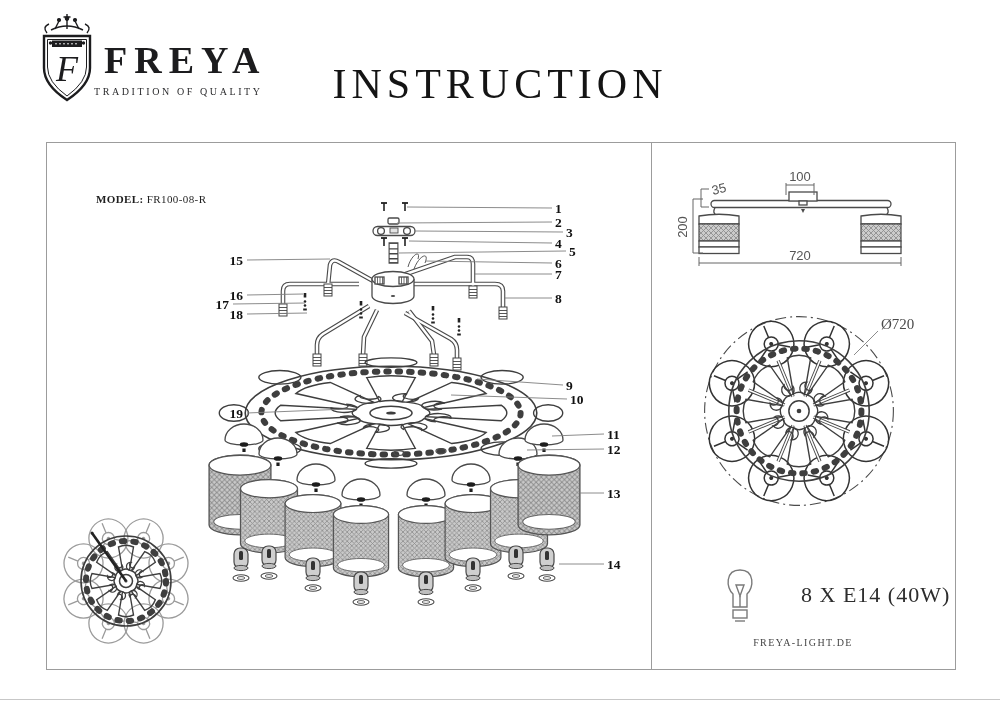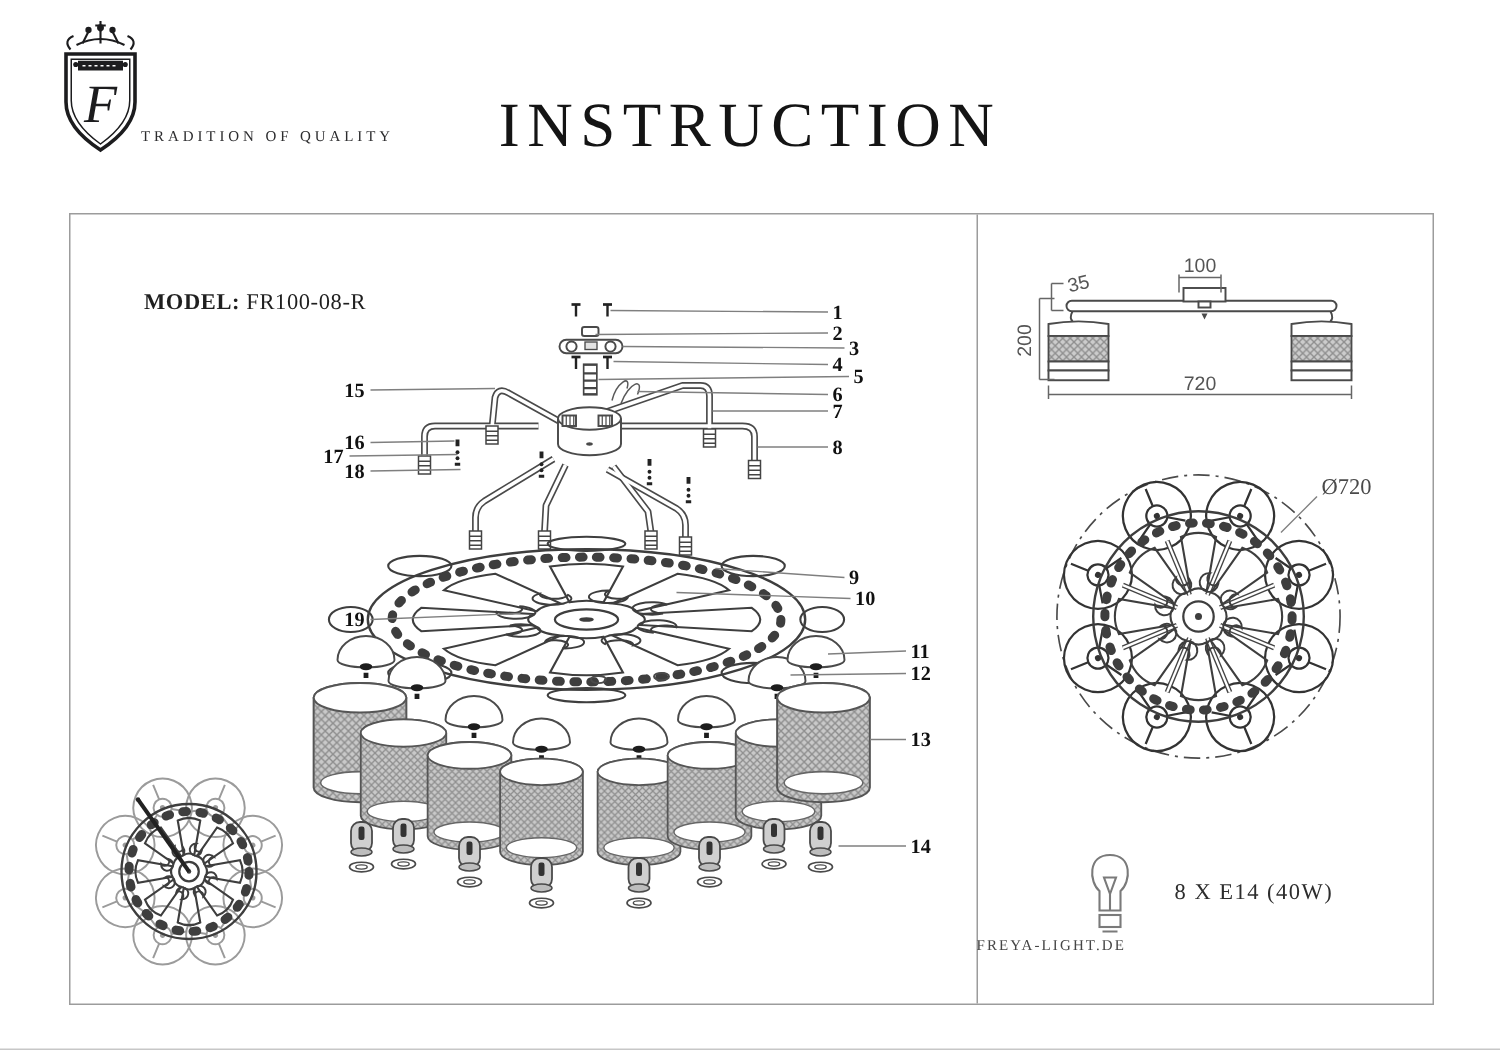--- a/index.html
+++ b/index.html
@@ -7,28 +7,28 @@
   .abs{position:absolute;}
   
   .logo-wrap{left:38px;top:12px;width:260px;height:100px;}
   .brand-name{position:absolute;left:66px;top:26px;font-size:38px;font-weight:700;letter-spacing:7px;color:#1c1c1e;}
   .brand-tagline{position:absolute;left:56px;top:74px;font-size:10px;letter-spacing:2.6px;color:#2c2c2e;font-family:"Liberation Serif",serif;}
   .page-title{left:0;top:60px;width:1000px;text-align:center;font-size:42px;letter-spacing:5px;color:#141414;font-family:"Liberation Serif",serif;}
   
   .frame{left:46px;top:142px;width:908px;height:526px;border:1px solid #9c9c9c;}
   .divider{position:absolute;left:604px;top:0;width:1px;height:526px;background:#9c9c9c;}
   .model-block{position:absolute;left:49px;top:50px;line-height:1.25;}
-  .model-line{font-size:15px;color:#1f1f1f;letter-spacing:0.4px;}
+  .model-line{font-size:11px;color:#1f1f1f;letter-spacing:0.4px;}
   .model-label{font-weight:700;}
   .product-type{font-size:17px;font-variant:small-caps;letter-spacing:1.2px;color:#2e2e2e;}
   
   .bulb-row{position:absolute;left:604px;top:420px;width:304px;height:64px;display:flex;align-items:center;}
   .bulb-icon-box{margin-left:72px;width:34px;height:62px;}
-  .bulb-spec{margin-left:26px;font-size:15px;letter-spacing:1px;color:#2d2d2d;}
-  .site-footer{position:absolute;left:604px;top:482px;width:304px;text-align:left;font-size:10px;letter-spacing:1.4px;color:#454545;}
+  .bulb-spec{margin-left:44px;font-size:22px;letter-spacing:1px;color:#2d2d2d;}
+  .site-footer{position:absolute;left:604px;top:494px;width:304px;text-align:center;font-size:10px;letter-spacing:1.4px;color:#454545;}
   .page-bottom-line{left:0;top:699px;width:1000px;height:1px;background:#c7c7c7;}
   
   svg text{font-family:"Liberation Serif",serif;}
   .ln{stroke:#4a4a4a;fill:none;stroke-width:1.3;}
   .lnw{stroke:#4a4a4a;fill:#ffffff;stroke-width:1.3;}
   .thin{stroke:#5a5a5a;stroke-width:1;fill:none;}
   .leader{stroke:#7f7f7f;stroke-width:0.9;fill:none;}
   .plbl{font-size:13.5px;font-weight:700;fill:#111111;}
   .dimtxt{font-family:"Liberation Sans",sans-serif;font-size:13px;fill:#555555;}
   .nsc, .nsc *{vector-effect:non-scaling-stroke;}
@@ -50,20 +50,21 @@
     <path d="M 6,24 H 52 V 56 Q 52,73 29,88 Q 6,73 6,56 Z" fill="#ffffff" stroke="#1c1c1e" stroke-width="2.4"></path>
     <path d="M 9.5,27.5 H 48.5 V 55 Q 48.5,70 29,84 Q 9.5,70 9.5,55 Z" fill="none" stroke="#1c1c1e" stroke-width="1"></path>
     <circle cx="12.5" cy="31" r="1.7" fill="#1c1c1e"></circle>
     <circle cx="45.5" cy="31" r="1.7" fill="#1c1c1e"></circle>
     <rect x="14" y="28.5" width="30" height="6.5" fill="#1d1d1f"></rect>
     <g stroke="#ffffff" stroke-width="0.9">
       <path d="M 17,31.8 h2 M 21,31.8 h2 M 25,31.8 h2 M 29,31.8 h2 M 33,31.8 h2 M 37,31.8 h2"></path>
     </g>
     <text x="29" y="69" text-anchor="middle" font-style="italic" font-size="36" fill="#1c1c1e">F</text>
   </svg>
+  <div class="brand-name">FREYA</div>
   <div class="brand-tagline">TRADITION OF QUALITY</div>
 </div>
 
 <div class="abs page-title">INSTRUCTION</div>
 
 <div class="abs frame">
   <div class="divider"></div>
 
   <div class="model-block">
     <div class="model-line">

